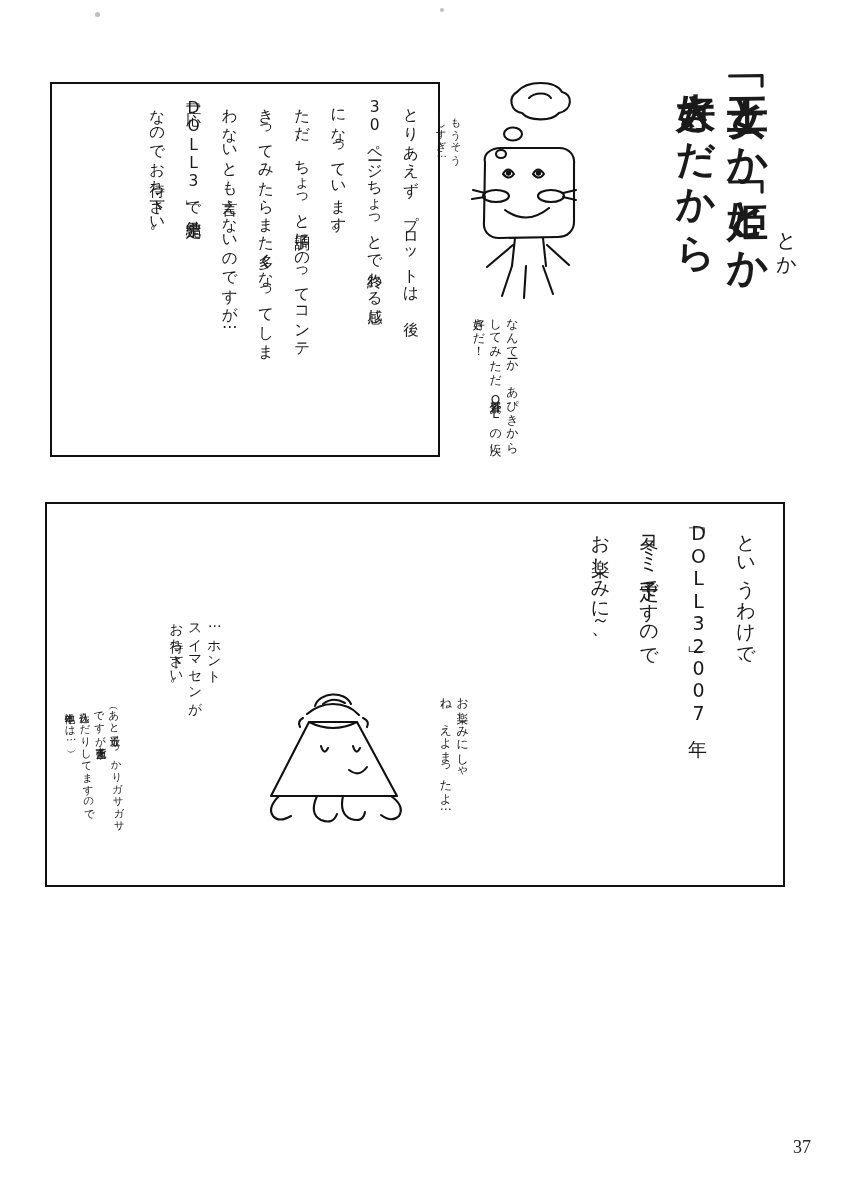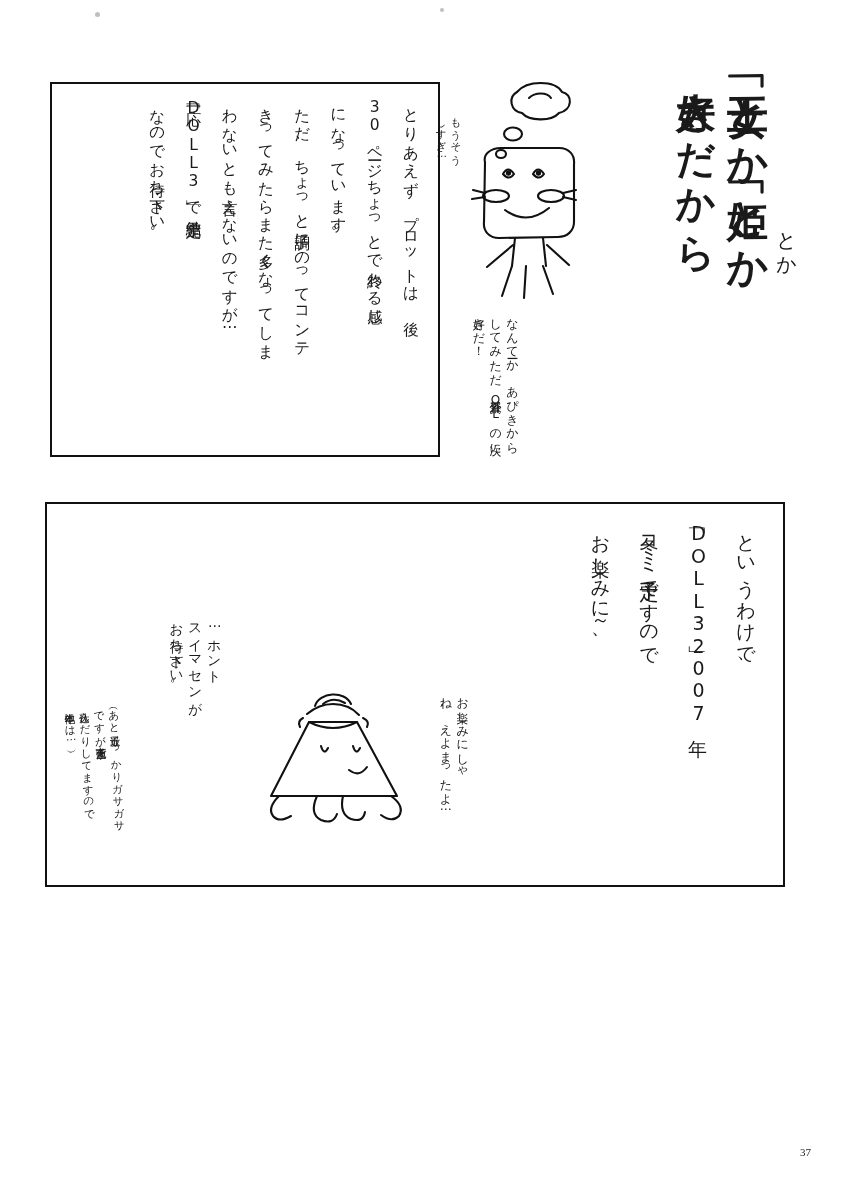--- a/index.html
+++ b/index.html
@@ -102,21 +102,21 @@
   .note.small .vtext { font-size: 10.5px; }
 
   
   .doodle { position: absolute; }
 
   
   .page-number {
     position: absolute;
     right: 38px;
     bottom: 42px;
-    font-size: 11px;
+    font-size: 18px;
     font-family: "Liberation Serif", serif;
     color: #222;
   }
 
   
   .speck {
     position: absolute;
     background: #8b8b8b;
     border-radius: 50%;
     opacity: .55;

